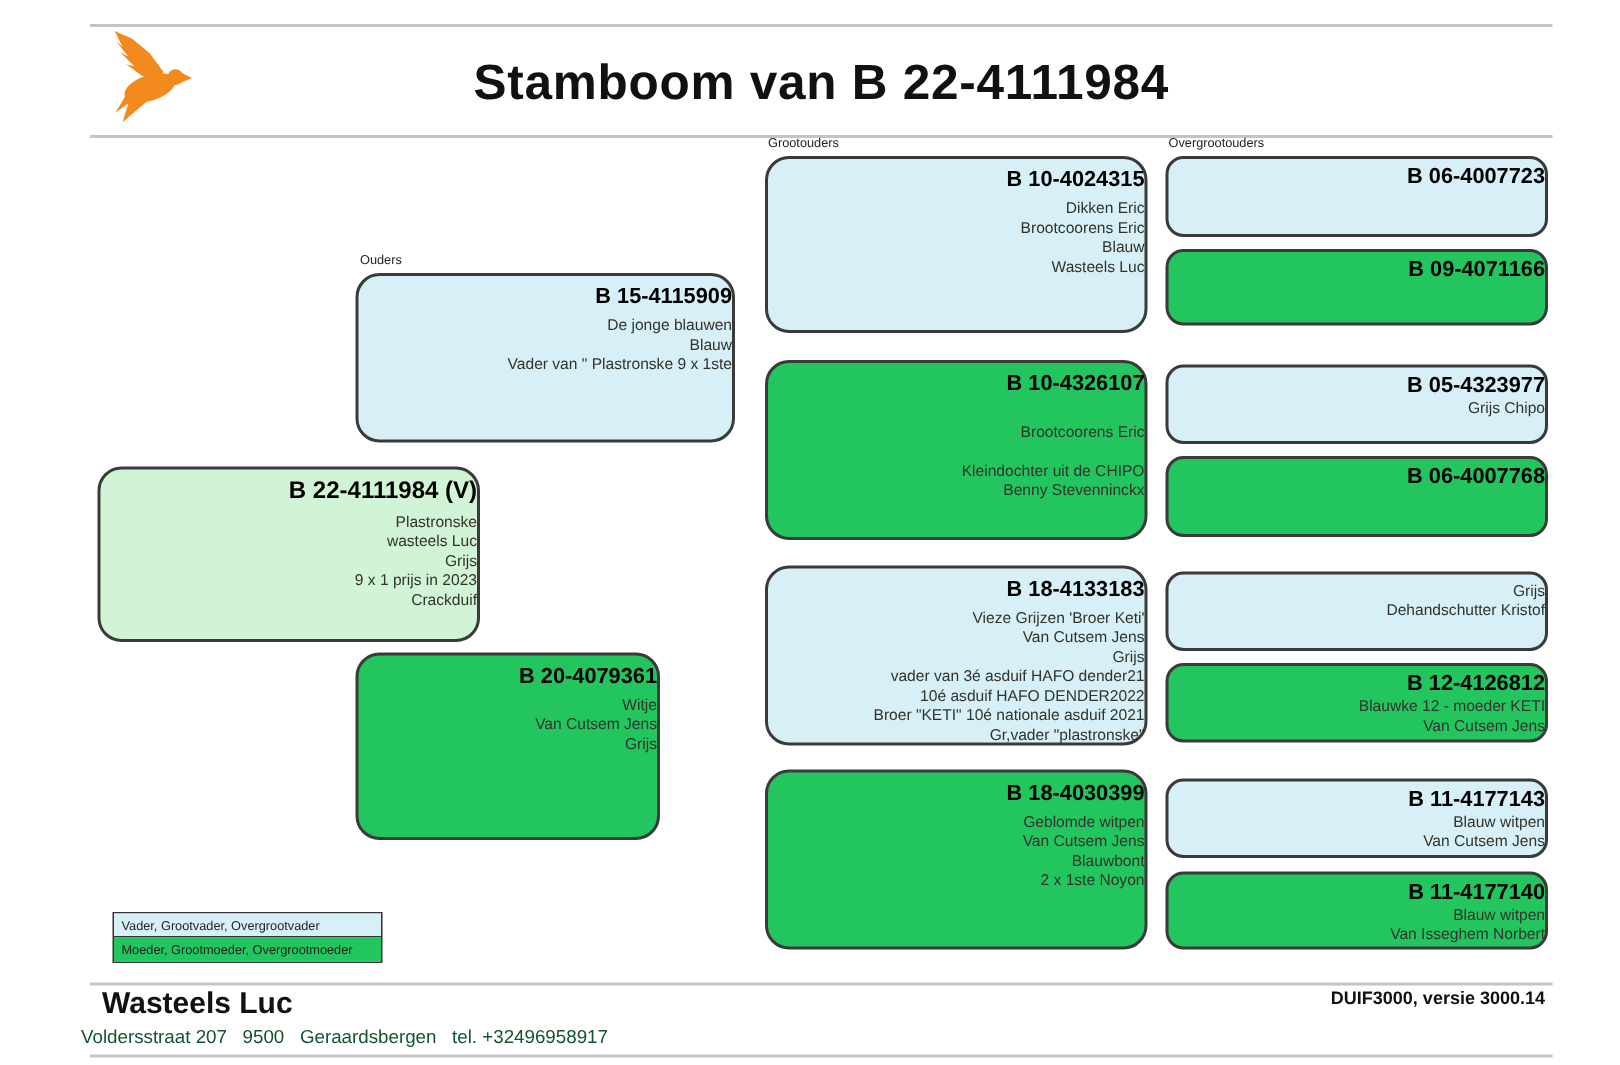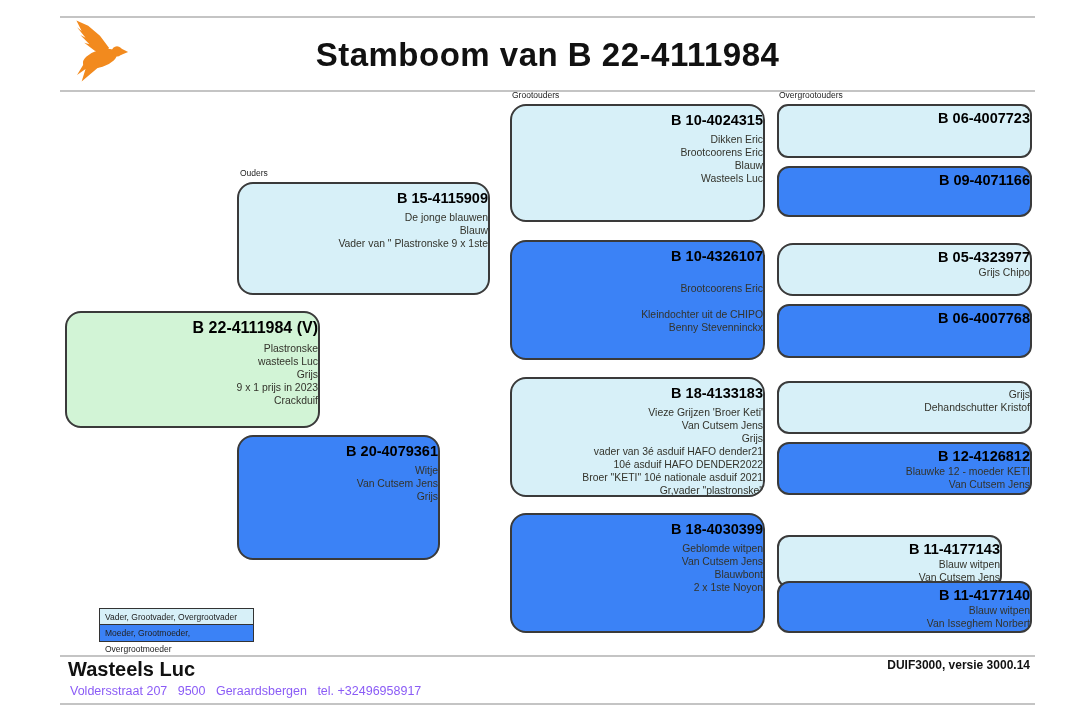--- a/index.html
+++ b/index.html
@@ -16,43 +16,43 @@
     letter-spacing: 0.5px;
   }
   .logo { position: absolute; left: 62px; top: 18px; width: 72px; height: 72px; }
   .col-label { position: absolute; font-size: 8.5px; color: #222; }
   .pbox {
     position: absolute; border: 2px solid #3a3a3a; border-radius: 16px;
     text-align: right; padding-top: 6px;
   }
   .pbox.small { border-radius: 12px; padding-top: 4px; }
   .male    { background: #d7f0f8; }
-  .female  { background: #3b82f6; }
+  .female  { background: #22c55e; }
   .subject { background: #d2f4d6; }
   .ring { font-size: 14.5px; font-weight: bold; color: #000; }
   .subject .ring { font-size: 16px; }
   .blines { margin-top: 5px; font-size: 10.4px; line-height: 13px; color: #33332b; }
   .small .blines { margin-top: 1px; }
   .legend {
-    position: absolute; left: 75px; top: 608px; width: 155px;
-    border: 1px solid #333; font-size: 8.5px; color: #222; margin-left: 24px;
+    position: absolute; left: 75px; top: 608px; width: 180px;
+    border: 1px solid #333; font-size: 8.5px; color: #222;
   }
   .legend-row { height: 16px; line-height: 16px; padding-left: 5px; }
   .legend-row.male { border-bottom: 1px solid #333; }
   .footer-owner {
     position: absolute; left: 68px; top: 658px;
     font-size: 20px; font-weight: bold; color: #111;
   }
   .footer-software {
     position: absolute; right: 50px; top: 658px;
     font-size: 12px; font-weight: bold; color: #111;
   }
   .footer-address {
-    position: absolute; left: 70px; top: 684px;
-    font-size: 12.5px; color: #8b5cf6; white-space: pre;
+    position: absolute; left: 54px; top: 684px;
+    font-size: 12.5px; color: #14532d; white-space: pre;
   }
 </style>
 </head>
 <body>
 
 <div class="page">
 
   <div class="hline" style="left:60px; top:16px; width:975px;"></div>
   <svg class="logo" viewBox="0 0 110 110" aria-hidden="true">
     <g fill="#F28A1E">
@@ -133,29 +133,29 @@
   <div class="pbox female" style="left:510px; top:513px; width:255px; height:120px;">
     <div class="ring">B 18-4030399</div>
     <div class="blines">
         <div>Geblomde witpen</div>
         <div>Van Cutsem Jens</div>
         <div>Blauwbont</div>
         <div>2 x 1ste Noyon</div>
       </div>
   </div>
 
-  <div class="pbox small male" style="left:777px; top:104px; width:255px; height:54px;border-radius:11px;">
+  <div class="pbox small male" style="left:777px; top:104px; width:255px; height:54px;">
     <div class="ring">B 06-4007723</div>
     <div class="blines"></div>
   </div>
   <div class="pbox small female" style="left:777px; top:166px; width:255px; height:51px;">
     <div class="ring">B 09-4071166</div>
     <div class="blines"></div>
   </div>
-  <div class="pbox small male" style="left:777px; top:243px; width:255px; height:53px;border-radius:16px;">
+  <div class="pbox small male" style="left:777px; top:243px; width:255px; height:53px;">
     <div class="ring">B 05-4323977</div>
     <div class="blines">
         <div>Grijs Chipo</div>
       </div>
   </div>
   <div class="pbox small female" style="left:777px; top:304px; width:255px; height:54px;">
     <div class="ring">B 06-4007768</div>
     <div class="blines"></div>
   </div>
   <div class="pbox small male" style="left:777px; top:381px; width:255px; height:53px;">
@@ -164,21 +164,21 @@
         <div>Dehandschutter Kristof</div>
       </div>
   </div>
   <div class="pbox small female" style="left:777px; top:442px; width:255px; height:53px;">
     <div class="ring">B 12-4126812</div>
     <div class="blines">
         <div>Blauwke 12 - moeder KETI</div>
         <div>Van Cutsem Jens</div>
       </div>
   </div>
-  <div class="pbox small male" style="left:777px; top:535px; width:225px; height:53px;">
+  <div class="pbox small male" style="left:777px; top:519px; width:255px; height:53px;">
     <div class="ring">B 11-4177143</div>
     <div class="blines">
         <div>Blauw witpen</div>
         <div>Van Cutsem Jens</div>
       </div>
   </div>
   <div class="pbox small female" style="left:777px; top:581px; width:255px; height:52px;">
     <div class="ring">B 11-4177140</div>
     <div class="blines">
         <div>Blauw witpen</div>

